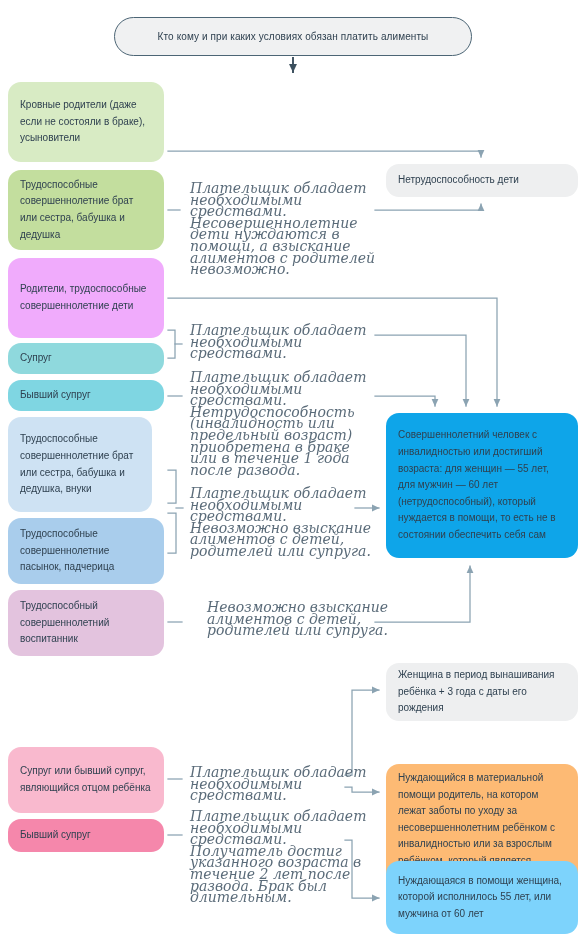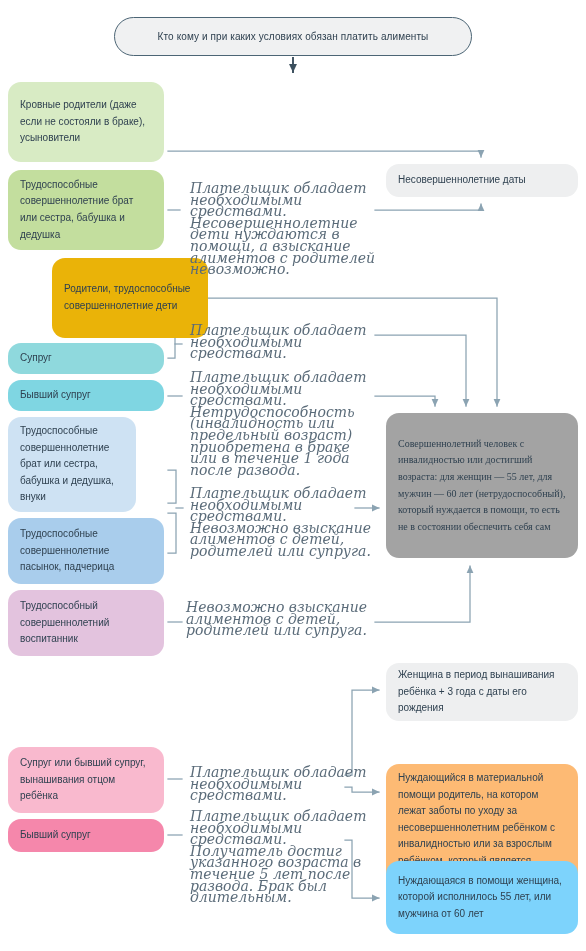--- a/index.html
+++ b/index.html
@@ -137,41 +137,41 @@
 
       <path d="M168,835 L182,835"></path>
       <path d="M345,840 L352,840 L352,898 L379,898" marker-end="url(#arrEnd)"></path>
 
     </g>
   </svg>
 
   <div id="payers">
       <div class="node left" style="background: rgb(216, 235, 196); left: 8px; top: 82px; width: 156px; height: 80px;">Кровные родители (даже если не состояли в браке), усыновители</div>
       <div class="node left" style="background: rgb(195, 222, 158); left: 8px; top: 170px; width: 156px; height: 80px;">Трудоспособные совершеннолетние брат или сестра, бабушка и дедушка</div>
-      <div class="node left" style="background: #eab308; left: 8px; top: 258px; width: 156px; height: 80px; margin-left: 44px;">Родители, трудоспособные совершеннолетние дети</div>
+      <div class="node left" style="background: #f0abfc; left: 8px; top: 258px; width: 156px; height: 80px;">Родители, трудоспособные совершеннолетние дети</div>
       <div class="node left" style="background: rgb(143, 217, 221); left: 8px; top: 343px; width: 156px; height: 31px;">Супруг</div>
       <div class="node left" style="background: rgb(127, 214, 226); left: 8px; top: 380px; width: 156px; height: 31px;">Бывший супруг</div>
-      <div class="node left" style="background: rgb(206, 226, 243); left: 8px; top: 417px; width: 128px; height: 95px;">Трудоспособные совершеннолетние брат или сестра, бабушка и дедушка, внуки</div>
+      <div class="node left" style="background: rgb(206, 226, 243); left: 8px; top: 417px; width: 144px; height: 95px;">Трудоспособные совершеннолетние брат или сестра, бабушка и дедушка, внуки</div>
       <div class="node left" style="background: rgb(169, 205, 236); left: 8px; top: 518px; width: 156px; height: 66px;">Трудоспособные совершеннолетние пасынок, падчерица</div>
       <div class="node left" style="background: rgb(227, 195, 222); left: 8px; top: 590px; width: 156px; height: 66px;">Трудоспособный совершеннолетний воспитанник</div>
-      <div class="node left" style="background: rgb(249, 185, 206); left: 8px; top: 747px; width: 156px; height: 66px;">Супруг или бывший супруг, вынашивания отцом ребёнка</div>
+      <div class="node left" style="background: rgb(249, 185, 206); left: 8px; top: 747px; width: 156px; height: 66px;">Супруг или бывший супруг, являющийся отцом ребёнка</div>
       <div class="node left" style="background: rgb(245, 135, 171); left: 8px; top: 819px; width: 156px; height: 33px;">Бывший супруг</div>
     </div>
 
   <div id="recipients">
-      <div class="node right" style="background: rgb(238, 239, 240); left: 386px; top: 164px; width: 192px; height: 33px;">Несовершеннолетние даты</div>
-      <div class="node right" style="background: #a3a3a3; left: 386px; top: 413px; width: 192px; height: 145px; font-family: Liberation Serif, serif;">Совершеннолетний человек с инвалидностью или достигший возраста: для женщин — 55 лет, для мужчин — 60 лет (нетрудоспособный), который нуждается в помощи, то есть не в состоянии обеспечить себя сам</div>
+      <div class="node right" style="background: rgb(238, 239, 240); left: 386px; top: 164px; width: 192px; height: 33px;">Нетрудоспособность дети</div>
+      <div class="node right" style="background: #0ea5e9; left: 386px; top: 413px; width: 192px; height: 145px;">Совершеннолетний человек с инвалидностью или достигший возраста: для женщин — 55 лет, для мужчин — 60 лет (нетрудоспособный), который нуждается в помощи, то есть не в состоянии обеспечить себя сам</div>
       <div class="node right" style="background: rgb(238, 239, 240); left: 386px; top: 663px; width: 192px; height: 58px;">Женщина в период вынашивания ребёнка + 3 года с даты его рождения</div>
       <div class="node right" style="background: #fdba74; left: 386px; top: 764px; width: 192px; height: 128px;">Нуждающийся в материальной помощи родитель, на котором лежат заботы по уходу за несовершеннолетним ребёнком с инвалидностью или за взрослым ребёнком, который является инвалидом с детства 1 группы</div>
       <div class="node right" style="background: #7dd3fc; left: 386px; top: 861px; width: 192px; height: 73px;">Нуждающаяся в помощи женщина, которой исполнилось 55 лет, или мужчина от 60 лет</div>
     </div>
 
   <div id="conditions">
       <div class="cond" style="left: 190px; top: 183px; width: 188px;">Плательщик обладает необходимыми средствами. Несовершеннолетние дети нуждаются в помощи, а взыскание алиментов с родителей невозможно.</div>
       <div class="cond" style="left: 190px; top: 325px; width: 188px;">Плательщик обладает необходимыми средствами.</div>
       <div class="cond" style="left: 190px; top: 372px; width: 188px;">Плательщик обладает необходимыми средствами. Нетрудоспособность (инвалидность или предельный возраст) приобретена в браке или в течение 1 года после развода.</div>
       <div class="cond" style="left: 190px; top: 488px; width: 188px;">Плательщик обладает необходимыми средствами. Невозможно взыскание алиментов с детей, родителей или супруга.</div>
-      <div class="cond" style="left: 186px; top: 602px; width: 188px;">Невозможно взыскание алиментов с детей, родителей или супруга.</div>
+      <div class="cond" style="left: 207px; top: 602px; width: 188px;">Невозможно взыскание алиментов с детей, родителей или супруга.</div>
       <div class="cond" style="left: 190px; top: 767px; width: 188px;">Плательщик обладает необходимыми средствами.</div>
-      <div class="cond" style="left: 190px; top: 811px; width: 188px;">Плательщик обладает необходимыми средствами. Получатель достиг указанного возраста в течение 5 лет после развода. Брак был длительным.</div>
+      <div class="cond" style="left: 190px; top: 811px; width: 188px;">Плательщик обладает необходимыми средствами. Получатель достиг указанного возраста в течение 2 лет после развода. Брак был длительным.</div>
     </div>
 
 </div>
 
 </body></html>

